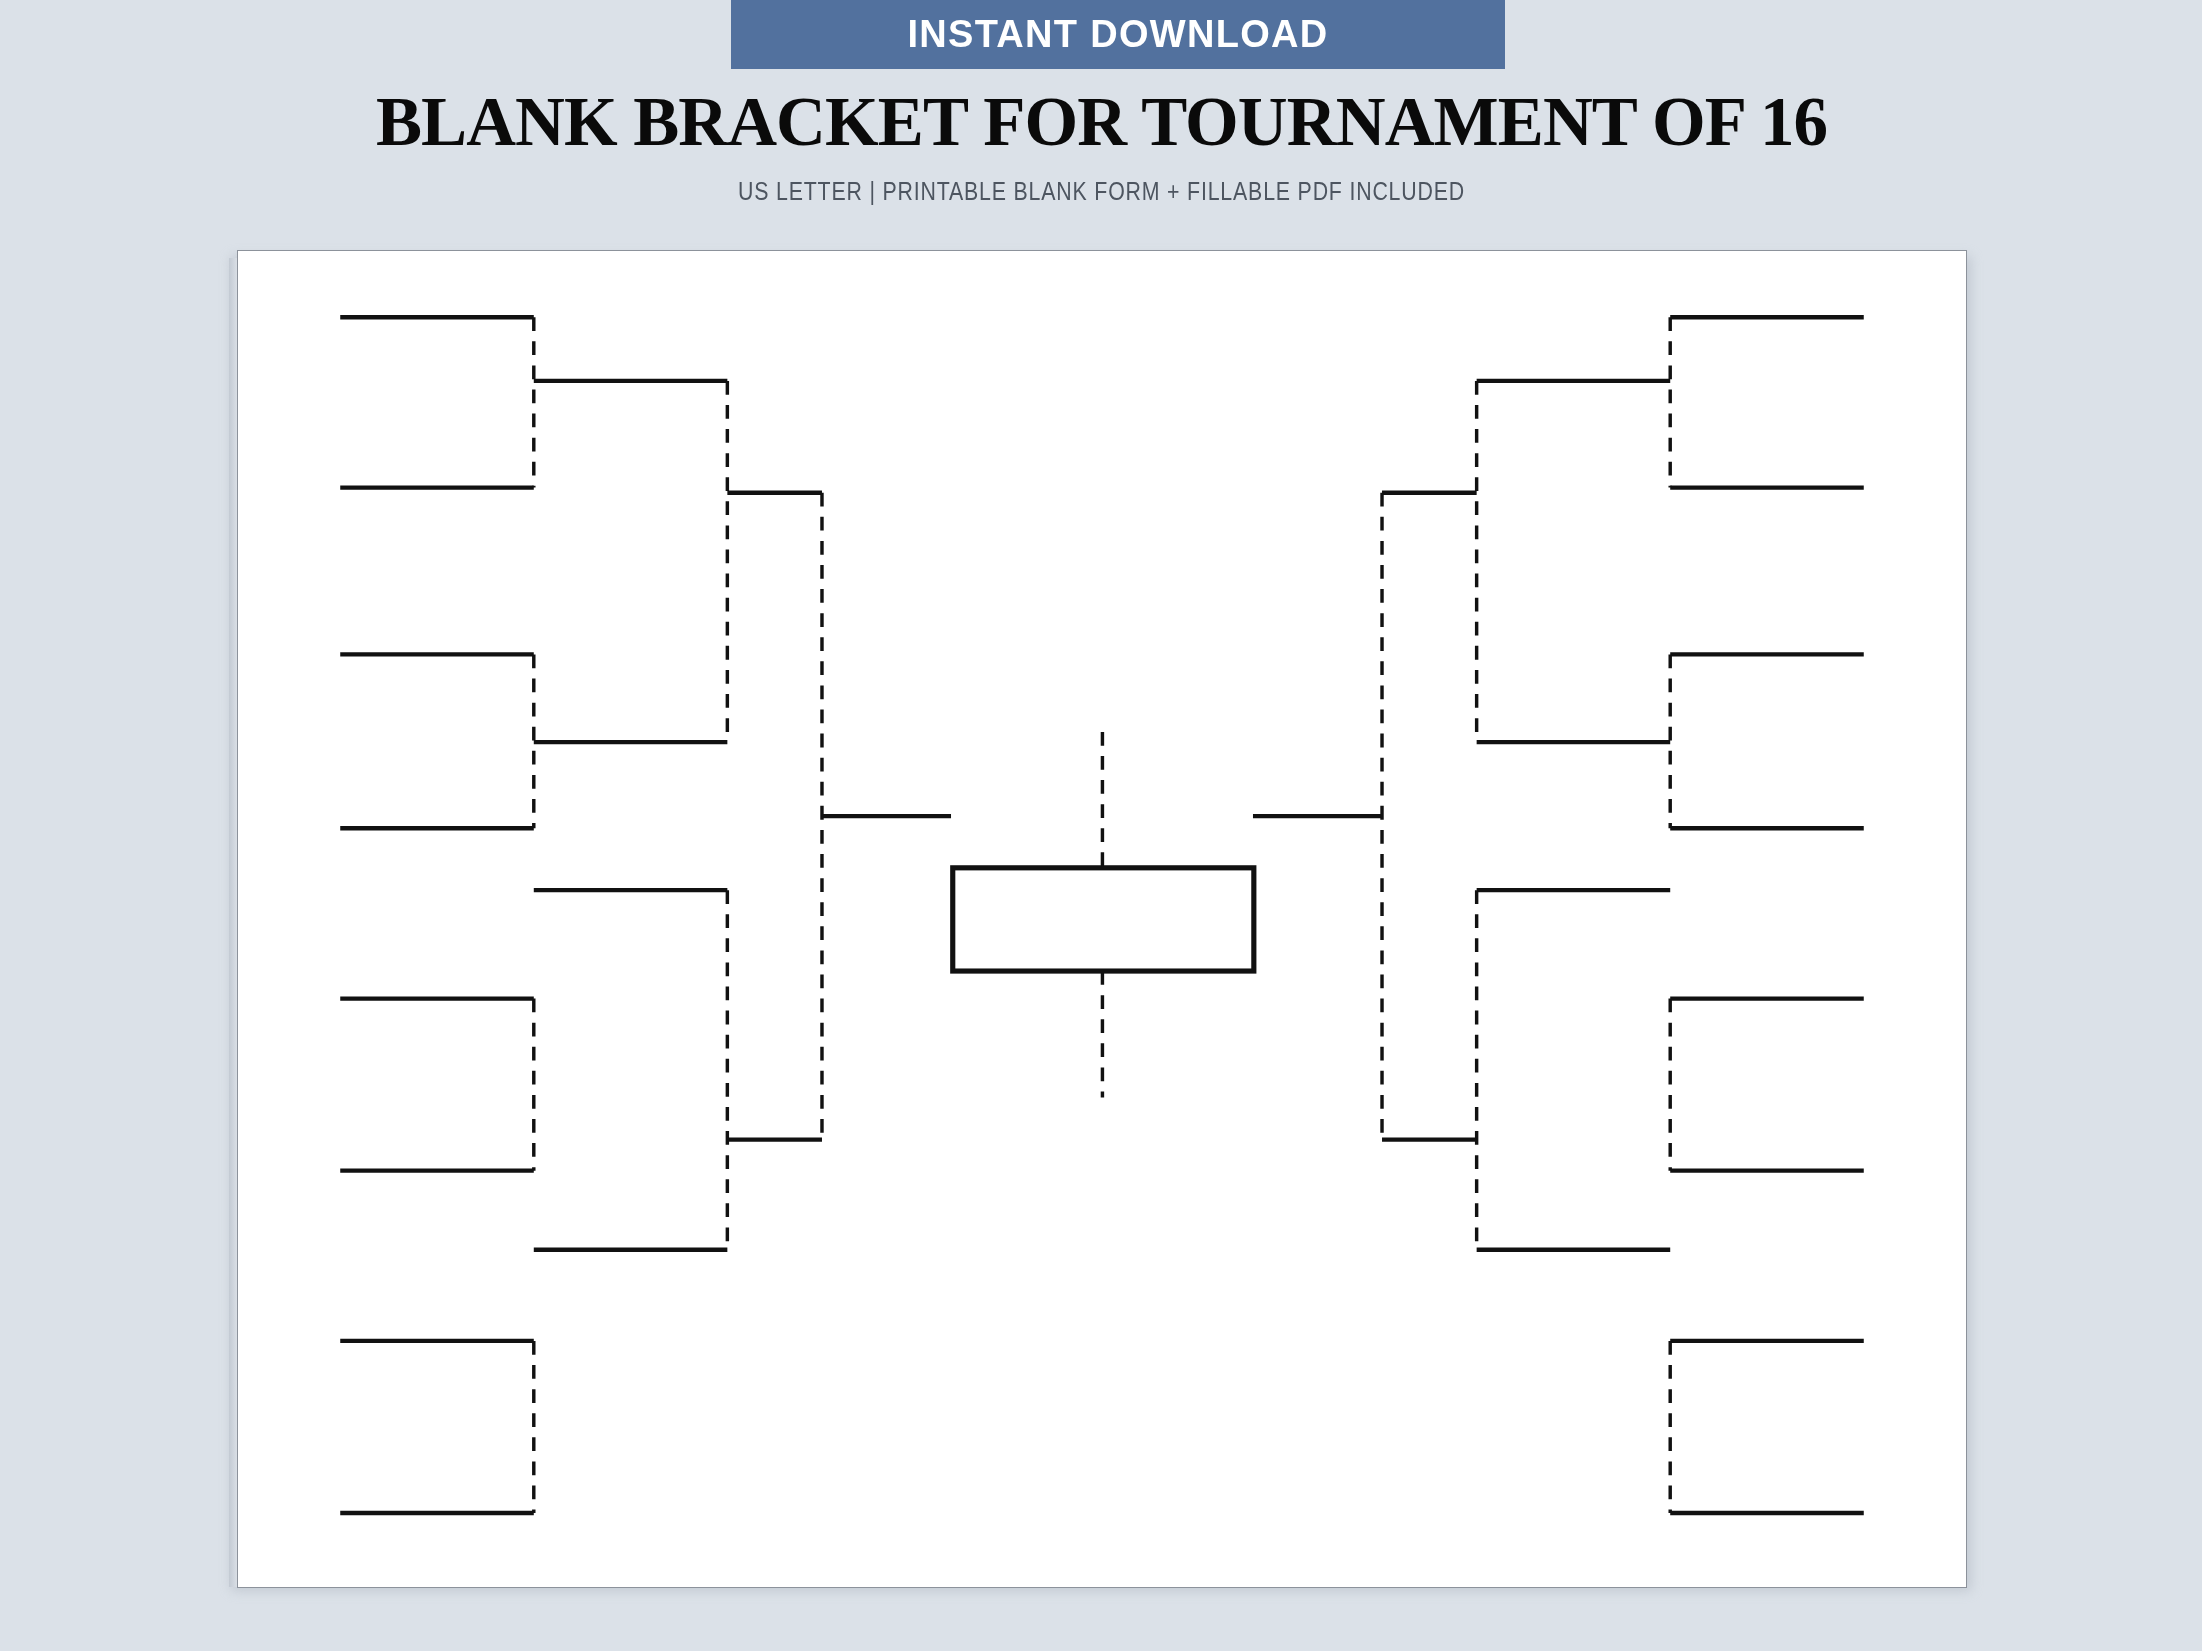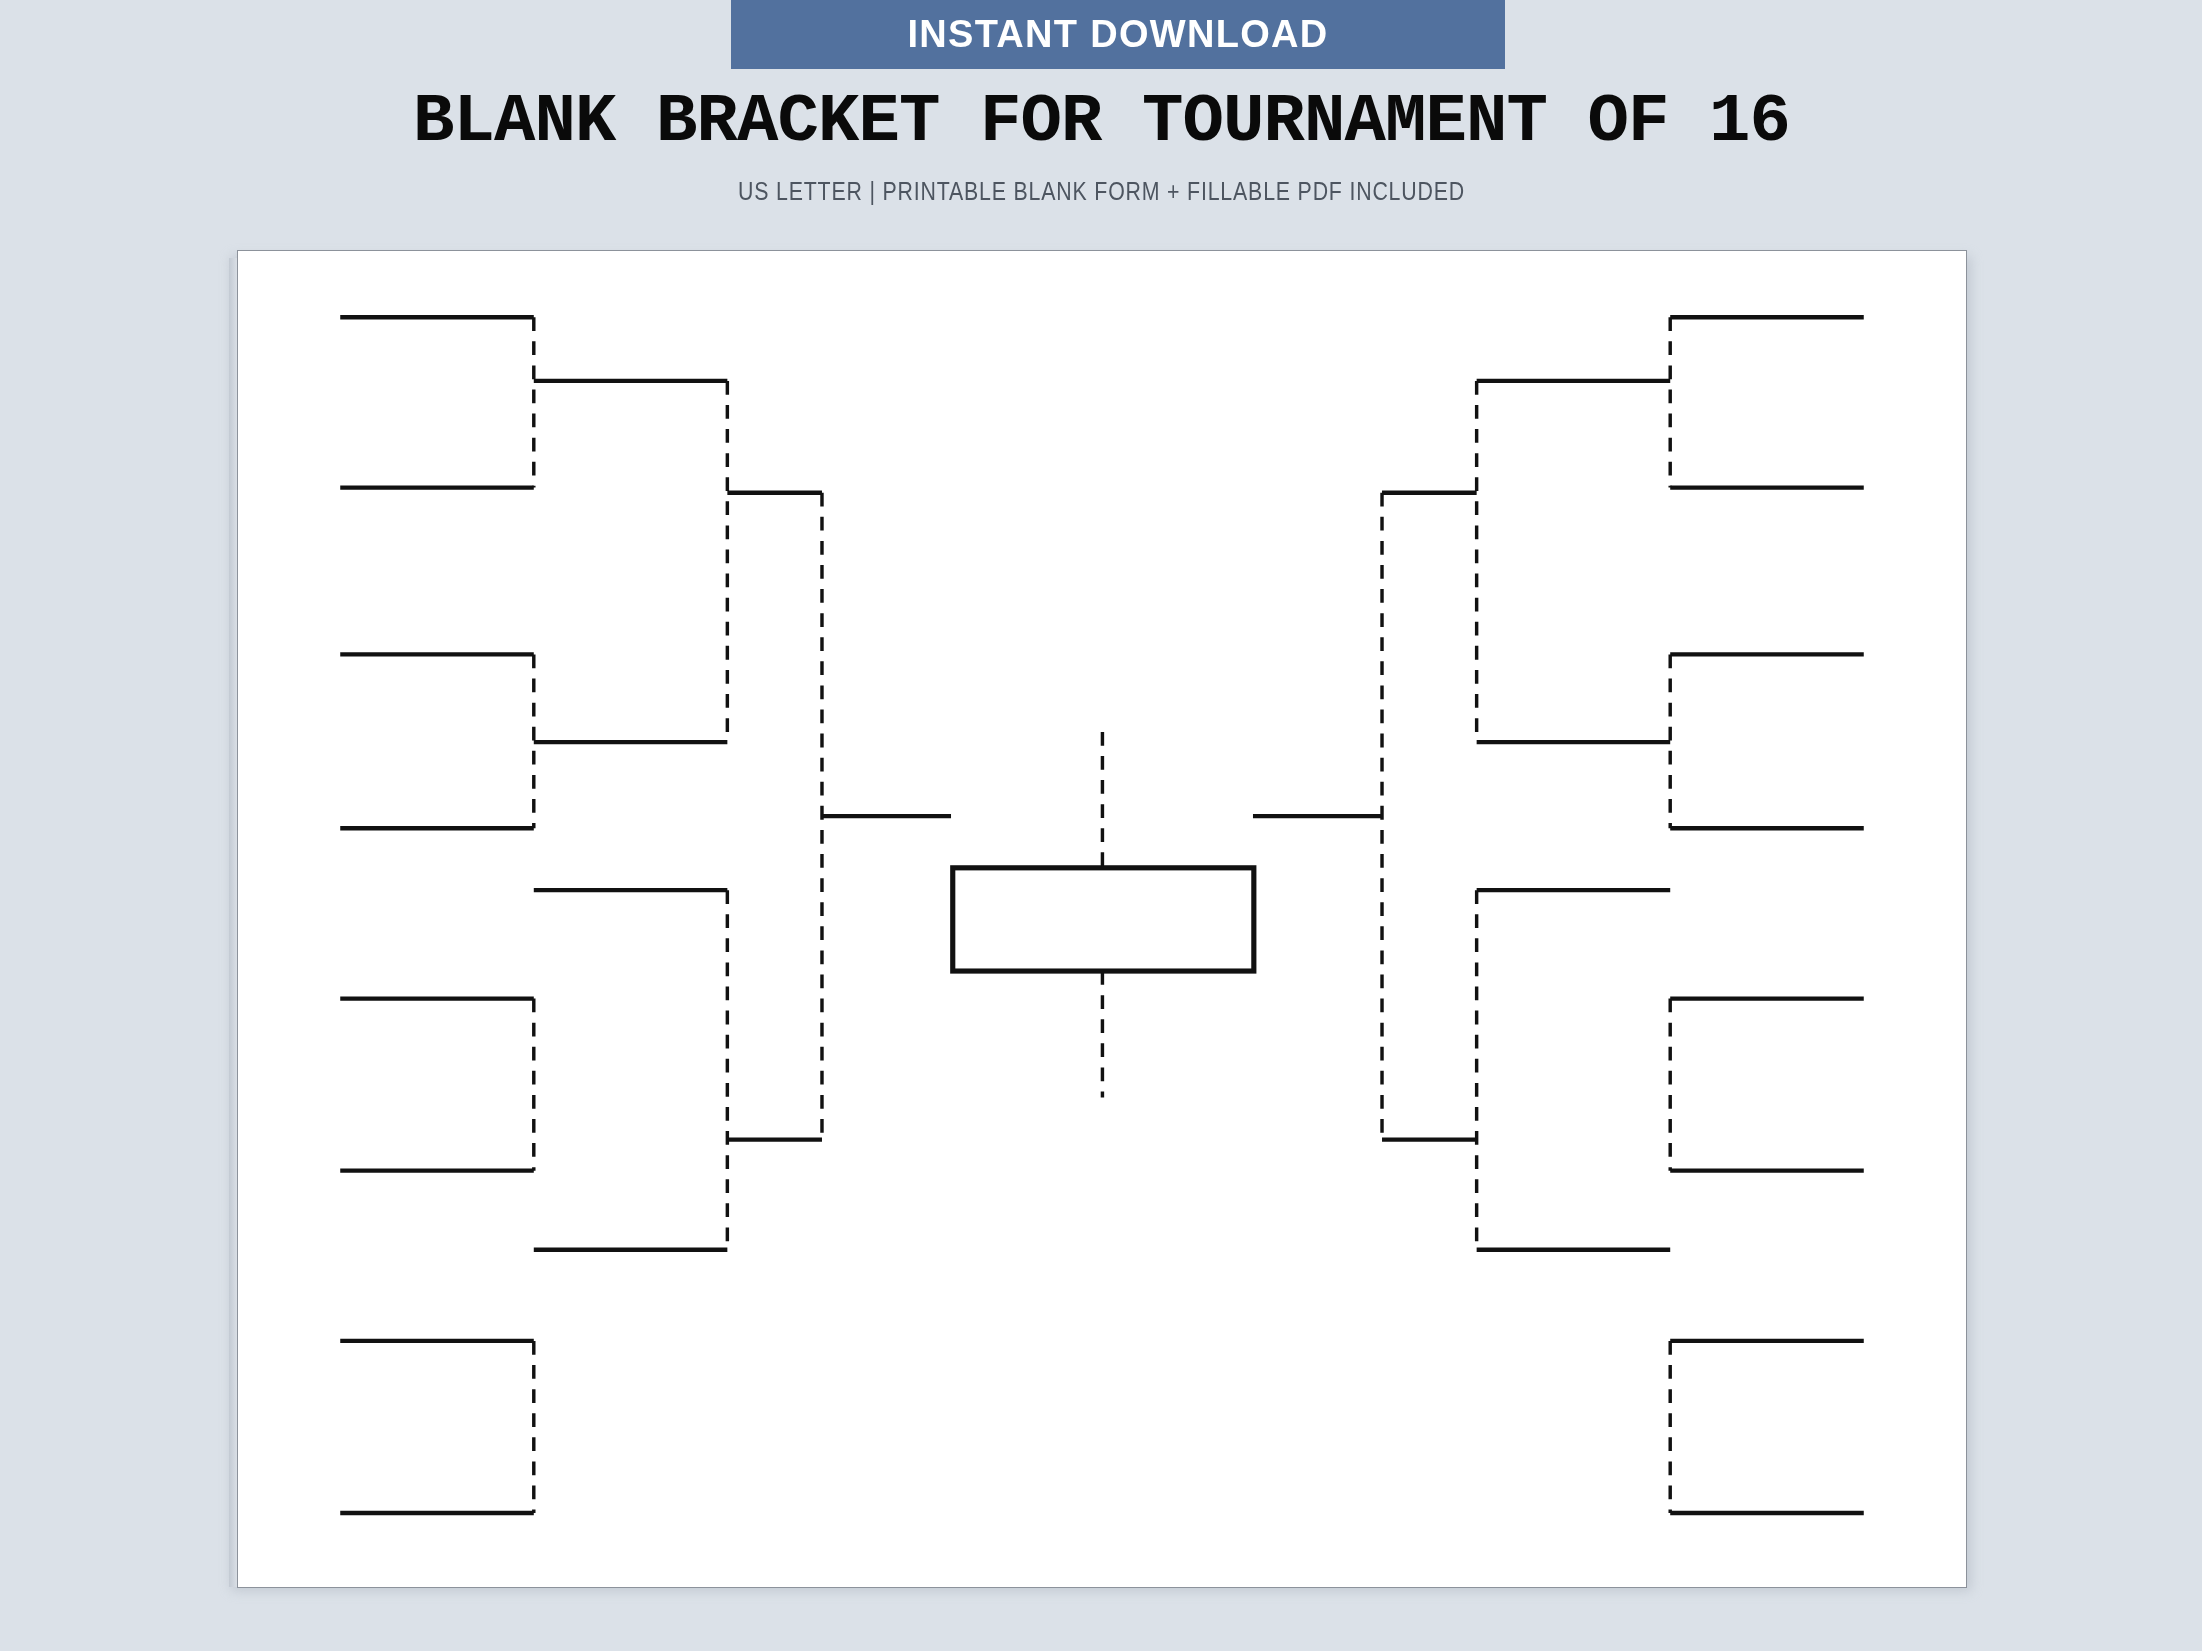--- a/index.html
+++ b/index.html
@@ -48,21 +48,21 @@
   #page-title {
     position: absolute;
     left: 0;
     top: 83px;
     width: 2203px;
     text-align: center;
     color: #0a0a0a;
     font-size: 69px;
     font-weight: bold;
     letter-spacing: -0.9px;
-    font-family: Liberation Mono, monospace;
+    font-family: Liberation Serif, serif;
     white-space: nowrap;
   }
 
   #page-subtitle {
     position: absolute;
     left: 0;
     top: 176px;
     width: 2203px;
     text-align: center;
     color: #4d5560;

